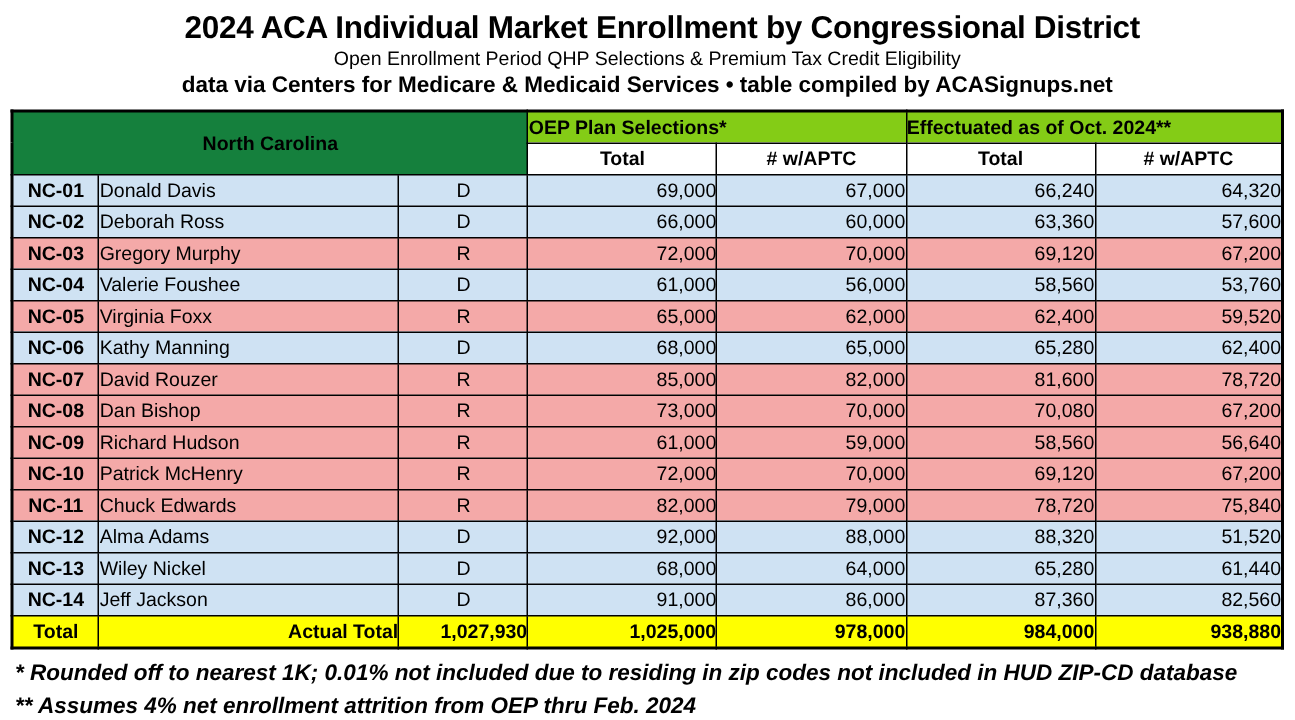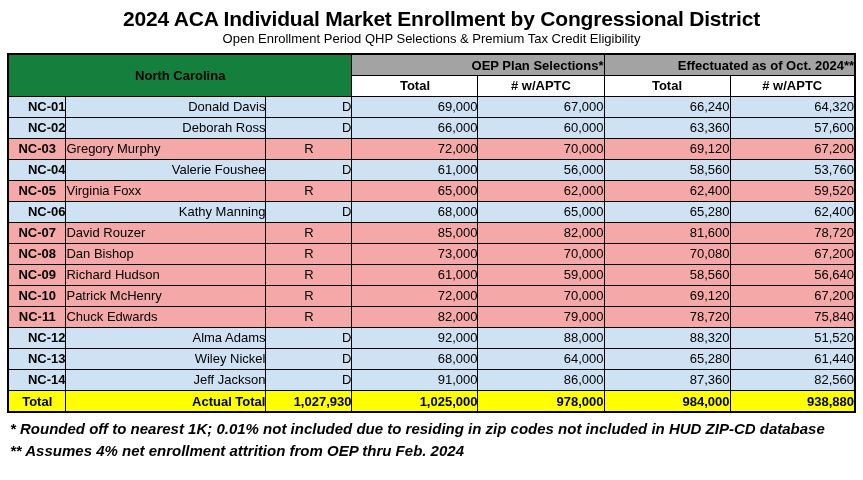--- a/index.html
+++ b/index.html
@@ -72,23 +72,23 @@
   .hdr-state {
     font-size: 25px;
     font-weight: bold;
     text-align: center;
     vertical-align: middle;
     background: #15803d;
   }
   .hdr-group {
     font-size: 13.5px;
     font-weight: bold;
-    text-align: right;
+    text-align: left;
     vertical-align: middle;
-    background: #a3a3a3;
+    background: #84cc16;
     height: 24px;
   }
   .hdr-col {
     font-size: 13.5px;
     font-weight: bold;
     text-align: center;
     vertical-align: middle;
     background: #ffffff;
     height: 24px;
   }
@@ -104,21 +104,21 @@
   }
   .cell-party {
     text-align: center;
     font-size: 13px;
   }
   .cell-num {
     text-align: right;
     padding-right: 5px;
     font-size: 13px;
   }
-  tr.dem td { background: #cfe2f3; text-align: right; }
+  tr.dem td { background: #cfe2f3; }
   tr.rep td { background: #f4a9a8; }
 
   tr.total td {
     background: #ffff00;
     font-weight: bold;
     height: 22px;
   }
   .total-label {
     text-align: center;
     font-weight: bold;
@@ -150,20 +150,21 @@
   }
 </style>
 </head>
 <body>
 
 <div class="page">
 
   <div class="titles">
     <div class="title-main">2024 ACA Individual Market Enrollment by Congressional District</div>
     <div class="title-sub">Open Enrollment Period QHP Selections &amp; Premium Tax Credit Eligibility</div>
+    <div class="title-sub2">data via Centers for Medicare &amp; Medicaid Services • table compiled by ACASignups.net</div>
   </div>
 
   <table class="main">
     <colgroup>
       <col class="c-dist">
         <col class="c-rep">
         <col class="c-party">
       <col class="c-oept">
         <col class="c-oepa">
         <col class="c-efft">

